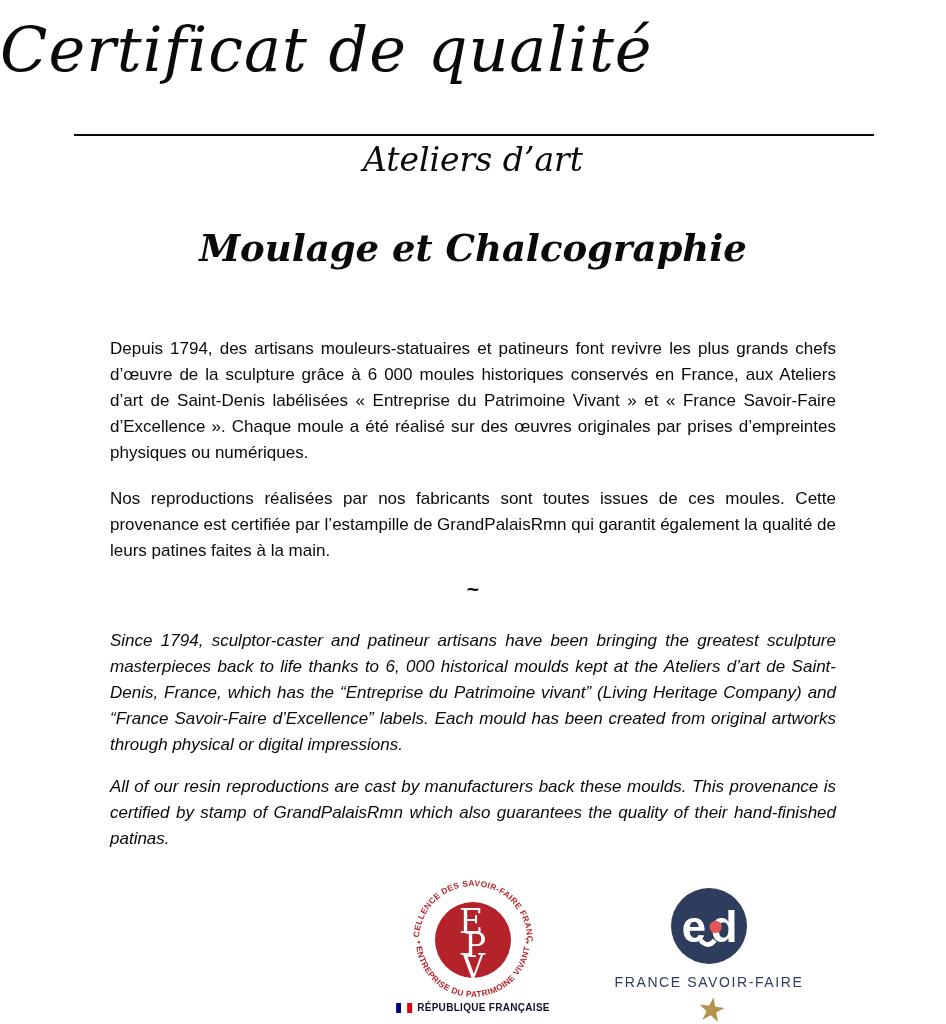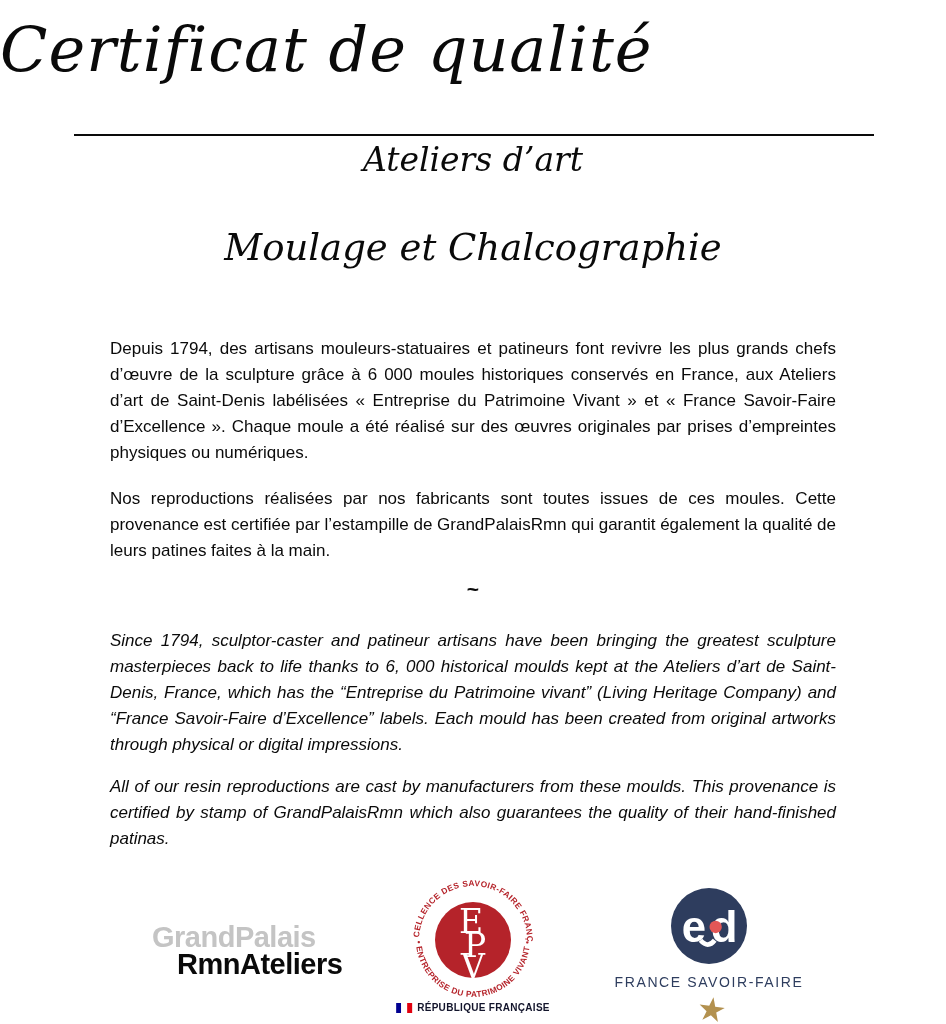--- a/index.html
+++ b/index.html
@@ -18,21 +18,21 @@
   }
   .divider {
     position:absolute; top:134px; left:74px; width:800px; height:0;
     border-top:2px solid #0a0a0a;
   }
   .subtitle1, .subtitle2 {
     position:absolute; left:0; width:100%; text-align:center; margin:0;
     font-family:"DejaVu Serif", serif; font-style:italic; font-weight:500; color:#0a0a0a;
   }
   .subtitle1 { top:140px; font-size:33px; }
-  .subtitle2 { top:226px; font-size:37px; }
+  .subtitle2 { top:226px; font-size:37px;font-weight:bold; }
 
   
   .body-text {
     position:absolute; top:336px; left:110px; width:726px;
     font-size:17px; line-height:26px; text-align:justify; color:#0a0a0a;
   }
   .body-text p { margin:0; }
   .p-fr2 { margin-top:20px !important; }
   .tilde-sep { margin-top:12px; text-align:center; font-size:21px; font-weight:bold; line-height:26px; }
   .p-en1 { margin-top:26px !important; }
@@ -79,29 +79,25 @@
   <div class="divider"></div>
 
   <h2 class="subtitle1">Ateliers d’art</h2>
   <h2 class="subtitle2">Moulage et Chalcographie</h2>
 
   <div class="body-text">
     <p class="p-fr1">Depuis 1794, des artisans mouleurs-statuaires et patineurs font revivre les plus grands chefs d’œuvre de la sculpture grâce à 6 000 moules historiques conservés en France, aux Ateliers d’art de Saint-Denis labélisées « Entreprise du Patrimoine Vivant » et « France Savoir-Faire d’Excellence ». Chaque moule a été réalisé sur des œuvres originales par prises d’empreintes physiques ou numériques.</p>
     <p class="p-fr2">Nos reproductions réalisées par nos fabricants sont toutes issues de ces moules. Cette provenance est certifiée par l’estampille de GrandPalaisRmn qui garantit également la qualité de leurs patines faites à la main.</p>
     <div class="tilde-sep">~</div>
     <p class="p-en1 italic">Since 1794, sculptor-caster and patineur artisans have been bringing the greatest sculpture masterpieces back to life thanks to 6, 000 historical moulds kept at the Ateliers d’art de Saint-Denis, France, which has the “Entreprise du Patrimoine vivant” (Living Heritage Company) and “France Savoir-Faire d’Excellence” labels. Each mould has been created from original artworks through physical or digital impressions.</p>
-    <p class="p-en2 italic">All of our resin reproductions are cast by manufacturers from these moulds. This provenance is certified by stamp of GrandPalaisRmn which also guarantees the quality of their hand-finished patinas.</p>
+    <p class="p-en2 italic">All of our resin reproductions are cast by manufacturers back these moulds. This provenance is certified by stamp of GrandPalaisRmn which also guarantees the quality of their hand-finished patinas.</p>
   </div>
 
   <div class="logos">
 
-    <div class="logo-gp">
-      <div class="gp-line1">GrandPalais</div>
-      <div class="gp-line2">RmnAteliers</div>
-    </div>
 
     <div class="logo-epv">
       <svg width="124" height="124" viewBox="0 0 124 124" xmlns="http://www.w3.org/2000/svg" xmlns:xlink="http://www.w3.org/1999/xlink">
         <defs>
           <path id="arcTop" d="M 8,62 A 54,54 0 0 1 116,62"></path>
           <path id="arcBottom" d="M 5,62 A 57,57 0 0 0 119,62"></path>
         </defs>
         <circle cx="62" cy="62" r="38" fill="#b5232a"></circle>
         <text font-size="8.3" font-weight="bold" letter-spacing="0.4" fill="#b5232a" font-family="Liberation Sans, sans-serif">
           <textPath href="#arcTop" xlink:href="#arcTop" startOffset="50%" text-anchor="middle">L’EXCELLENCE DES SAVOIR-FAIRE FRANÇAIS</textPath>

